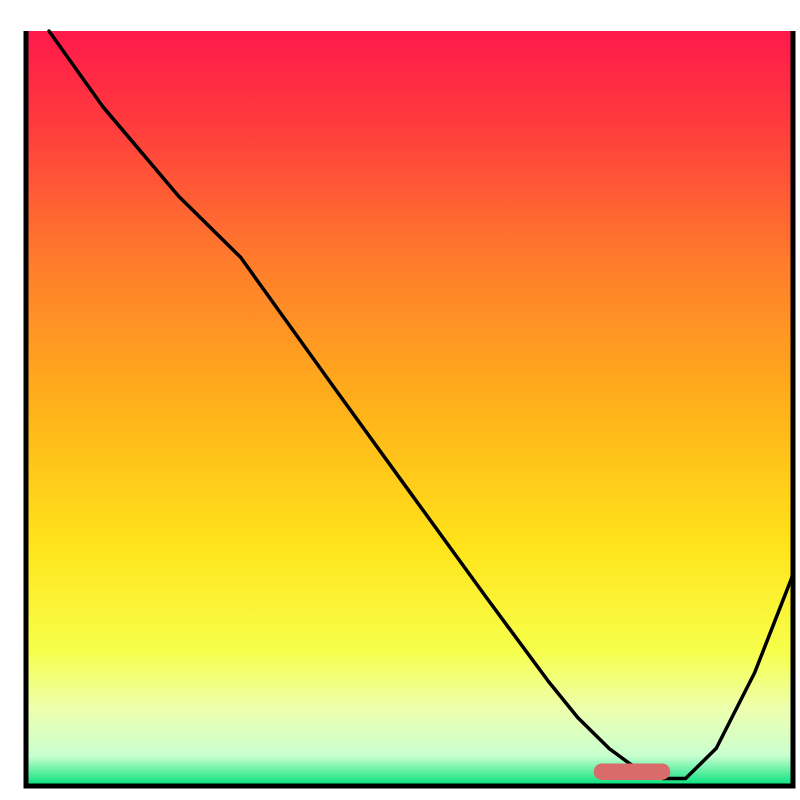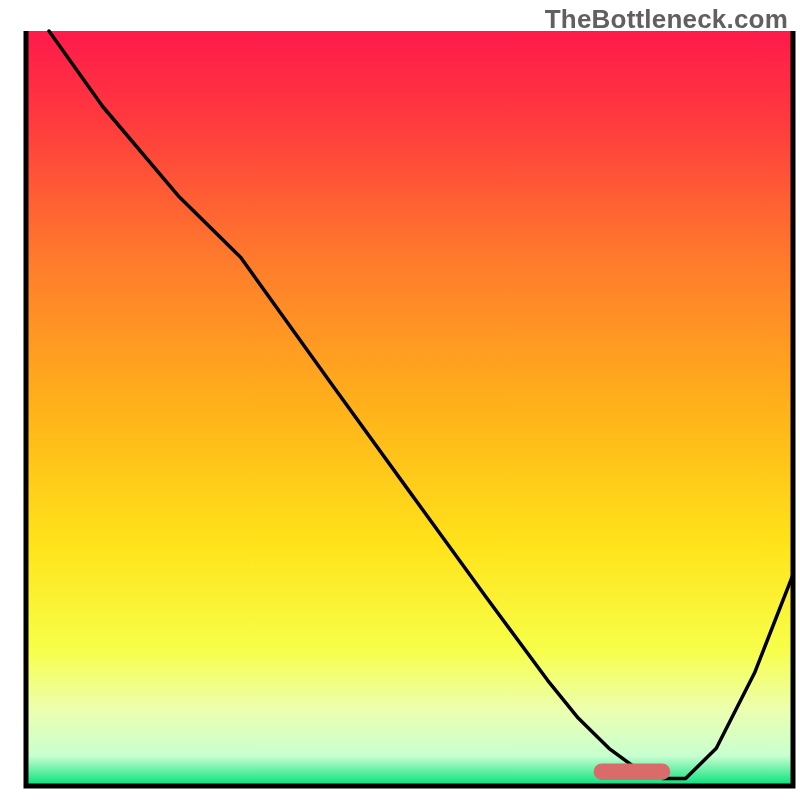--- a/index.html
+++ b/index.html
@@ -25,21 +25,20 @@
     letter-spacing: 0.2px;
   }
   svg {
     display: block;
   }
 </style>
 </head>
 <body>
 
 <div class="container">
-  <div class="watermark">TheBottleneck.com</div>
   <svg id="chart-svg" width="800" height="800" viewBox="0 0 800 800">
     <defs>
       <linearGradient id="bg-grad" x1="0" y1="0" x2="0" y2="1">
           <stop offset="0%" stop-color="#ff1a4b"></stop>
           <stop offset="12%" stop-color="#ff3a3e"></stop>
           <stop offset="30%" stop-color="#ff7a2c"></stop>
           <stop offset="50%" stop-color="#ffb21a"></stop>
           <stop offset="68%" stop-color="#ffe31a"></stop>
           <stop offset="82%" stop-color="#f7ff4a"></stop>
           <stop offset="90%" stop-color="#ecffb0"></stop>

